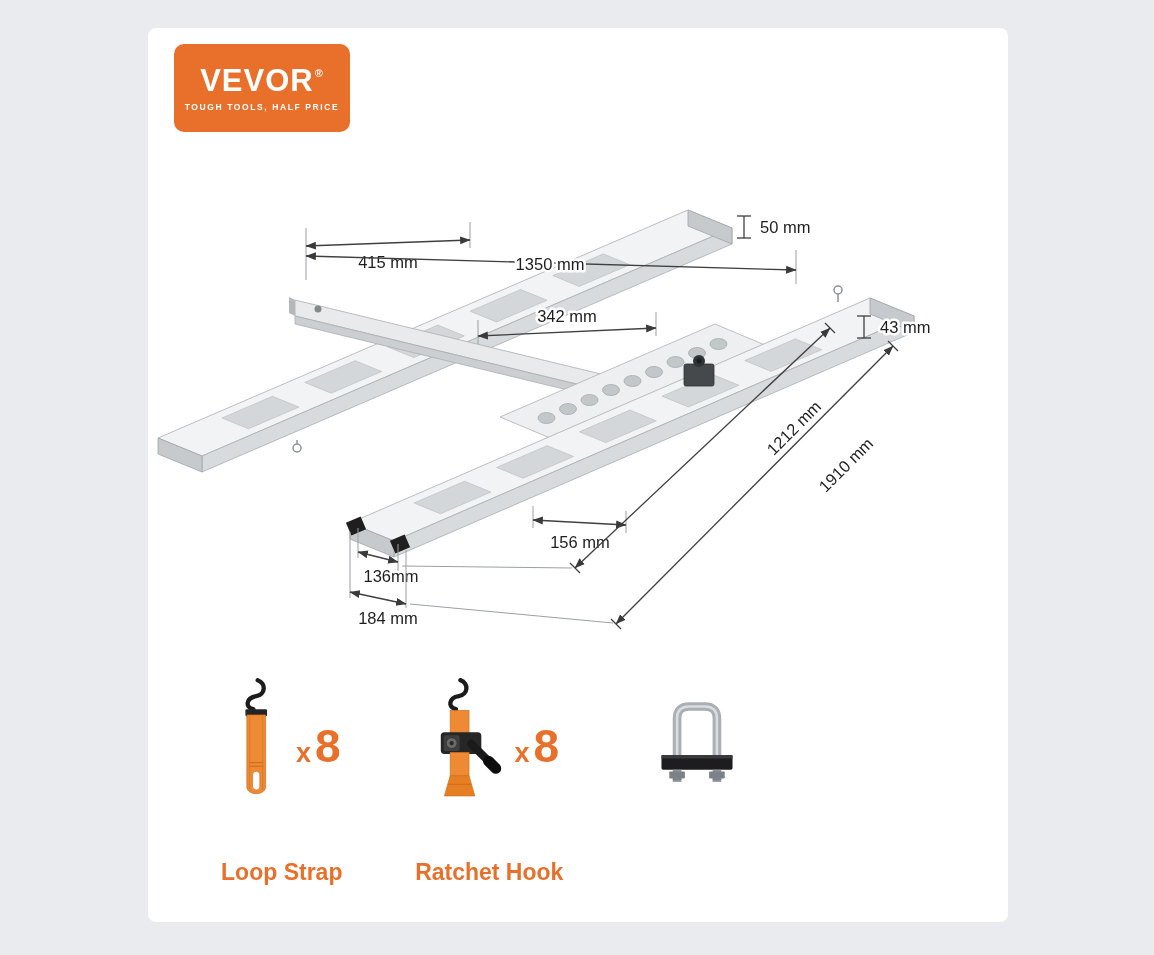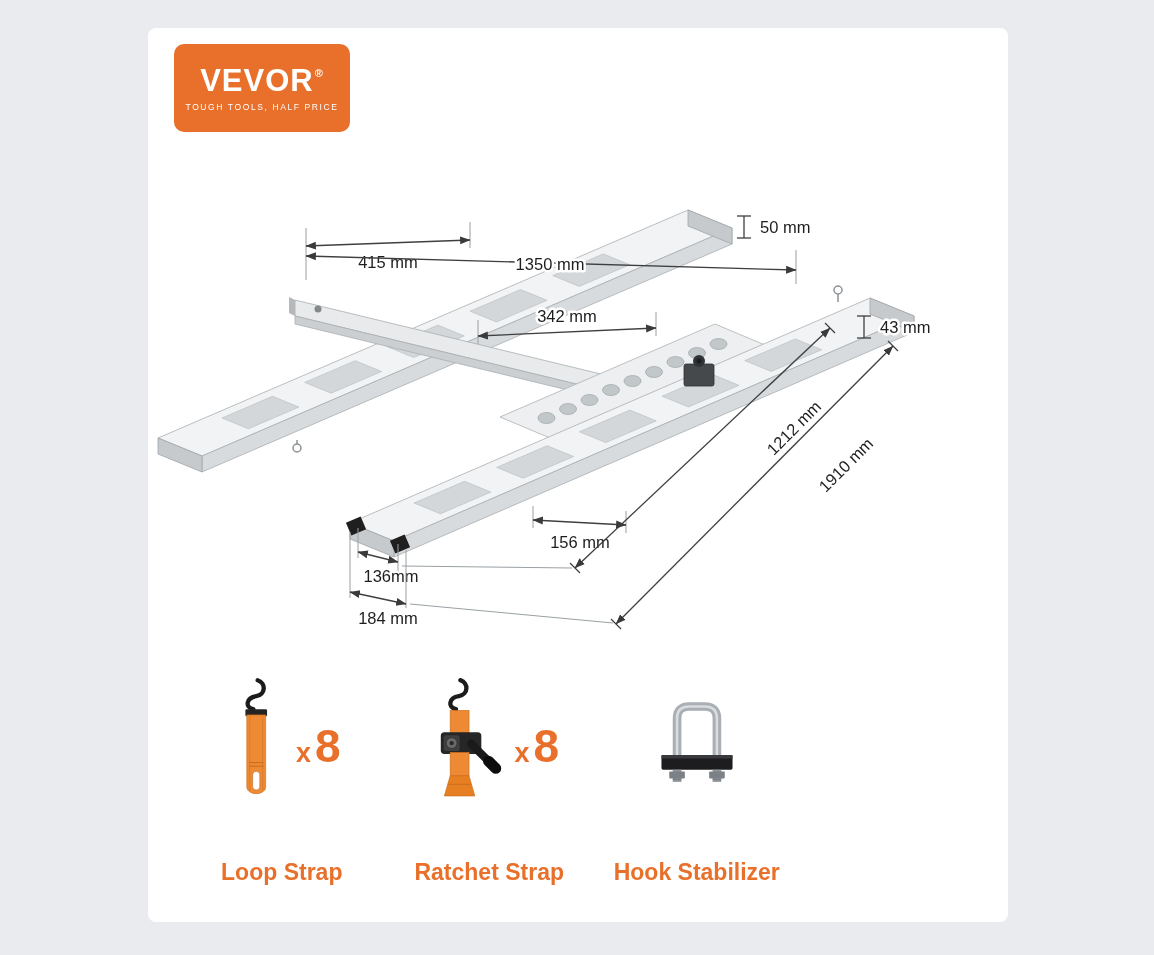--- a/index.html
+++ b/index.html
@@ -13,21 +13,21 @@
     background:#ffffff; border-radius:8px;
   }
   
   .logo {
     position:absolute; left:26px; top:16px; width:176px; height:88px;
     background:#E8702A; border-radius:10px; color:#fff;
     display:flex; flex-direction:column; align-items:center; justify-content:center;
   }
   .logo-name { font-weight:bold; font-size:31px; letter-spacing:1px; line-height:1; }
   .logo-name sup { font-size:11px; font-weight:bold; vertical-align:14px; margin-left:1px; }
-  .logo-tagline { font-size:8.5px; font-weight:normal; letter-spacing:1.6px; margin-top:6px; white-space:nowrap; }
+  .logo-tagline { font-size:8.5px; font-weight:bold; letter-spacing:1.6px; margin-top:6px; white-space:nowrap; }
   
   .diagram { position:absolute; left:0; top:148px; width:860px; height:470px; }
   .dim-label {
     font-family:"Liberation Sans",sans-serif; font-size:16.5px; fill:#1e1e1e;
     paint-order:stroke; stroke:#ffffff; stroke-width:5px; stroke-linejoin:round;
   }
   .dim-line { stroke:#3f3f3f; stroke-width:1.3; fill:none; }
   .ext { stroke:#9aa0a4; stroke-width:1; fill:none; }
   .metal-top { fill:#f2f3f4; stroke:#a9aeb1; stroke-width:0.8; }
   .metal-side { fill:#d8dbdd; stroke:#a9aeb1; stroke-width:0.8; }
@@ -215,21 +215,21 @@
             <line x1="96" y1="126" x2="106" y2="136" stroke="#0d0d0d" stroke-width="15" stroke-linecap="round"></line>
             <rect x="43" y="114" width="26" height="32" fill="#EE8A34" stroke="#cf7120" stroke-width="1"></rect>
             <polygon points="43,146 69,146 77,174 35,174" fill="#e67e22" stroke="#cf7120" stroke-width="1"></polygon>
             <line x1="40" y1="158" x2="72" y2="158" stroke="#cf7120" stroke-width="1.5"></line>
           </svg>
           <div class="qty">
             <span class="qx">x</span>
               <span class="qn">8</span>
           </div>
         </div>
-        <div class="acc-label">Ratchet Strap</div>
+        <div class="acc-label">Ratchet Hook</div>
       </div>
 
       <div class="acc">
         <div class="acc-visual">
           <svg width="130" height="113" viewBox="0 0 150 130">
             <path d="M52,86 L52,34 Q52,20 66,20 L84,20 Q98,20 98,34 L98,86" stroke="#a9afb4" stroke-width="10" fill="none"></path>
             <path d="M52,86 L52,34 Q52,20 66,20 L84,20 Q98,20 98,34 L98,86" stroke="#d9dde0" stroke-width="3" fill="none"></path>
             <rect x="34" y="76" width="82" height="17" rx="2" fill="#1d1d1f"></rect>
             <rect x="34" y="76" width="82" height="4" fill="#3a3a3e"></rect>
             <rect x="47" y="93" width="10" height="14" fill="#90969b"></rect>
@@ -237,19 +237,18 @@
             <line x1="47" y1="100" x2="57" y2="100" stroke="#6e747a" stroke-width="1"></line>
             <line x1="47" y1="104" x2="57" y2="104" stroke="#6e747a" stroke-width="1"></line>
             <rect x="93" y="93" width="10" height="14" fill="#90969b"></rect>
             <line x1="93" y1="96" x2="103" y2="96" stroke="#6e747a" stroke-width="1"></line>
             <line x1="93" y1="100" x2="103" y2="100" stroke="#6e747a" stroke-width="1"></line>
             <line x1="93" y1="104" x2="103" y2="104" stroke="#6e747a" stroke-width="1"></line>
             <rect x="43" y="95" width="18" height="8" rx="1" fill="#7b8187"></rect>
             <rect x="89" y="95" width="18" height="8" rx="1" fill="#7b8187"></rect>
           </svg>
         </div>
-        <div class="acc-label">Hook Stabilizer</div>
       </div>
 
 
     </div>
   </div>
 </div>
 
 </body></html>

